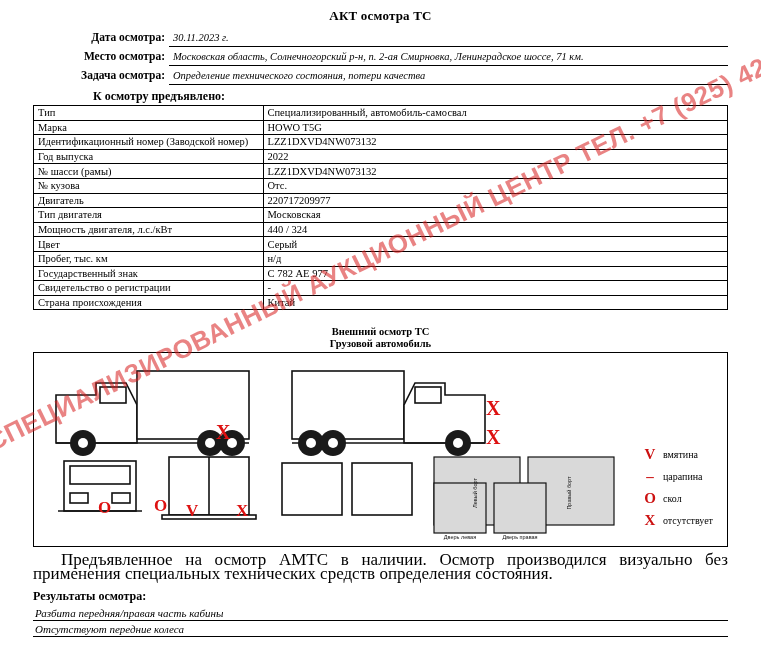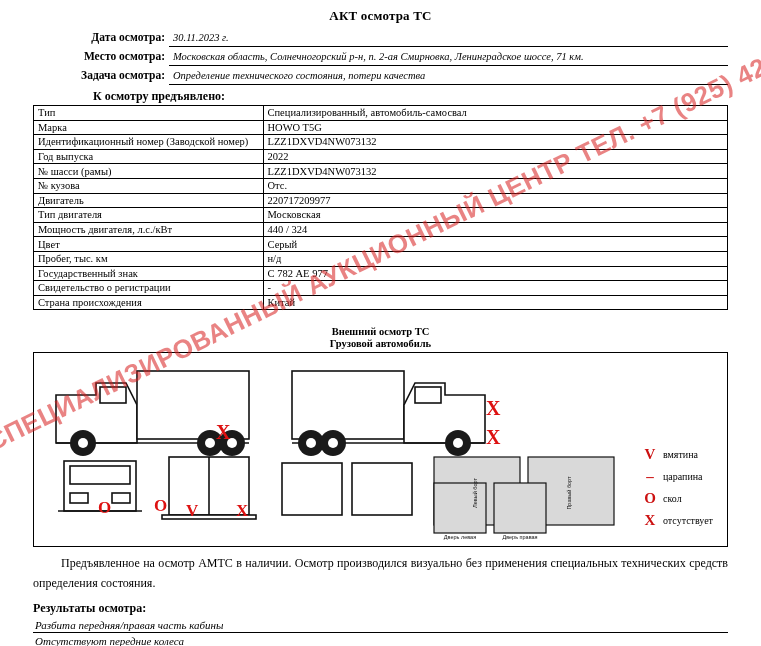--- a/index.html
+++ b/index.html
@@ -119,24 +119,24 @@
     font-weight: bold;
     font-size: 15px;
     text-align: center;
     font-family: "Liberation Serif", serif;
   }
   .legend .txt { font-size: 10px; }
 
   .para {
     width: 695px;
     margin: 6px auto 8px auto;
-    font-size: 12px;
+    font-size: 17px;
     text-align: justify;
     text-indent: 28px;
-    line-height: 20px;
+    line-height: 14px;
   }
   .results-head {
     width: 695px;
     margin: 3px auto 0 auto;
     font-weight: bold;
     font-size: 12px;
   }
   .res-table {
     width: 695px;
     margin: 1px auto 0 auto;

